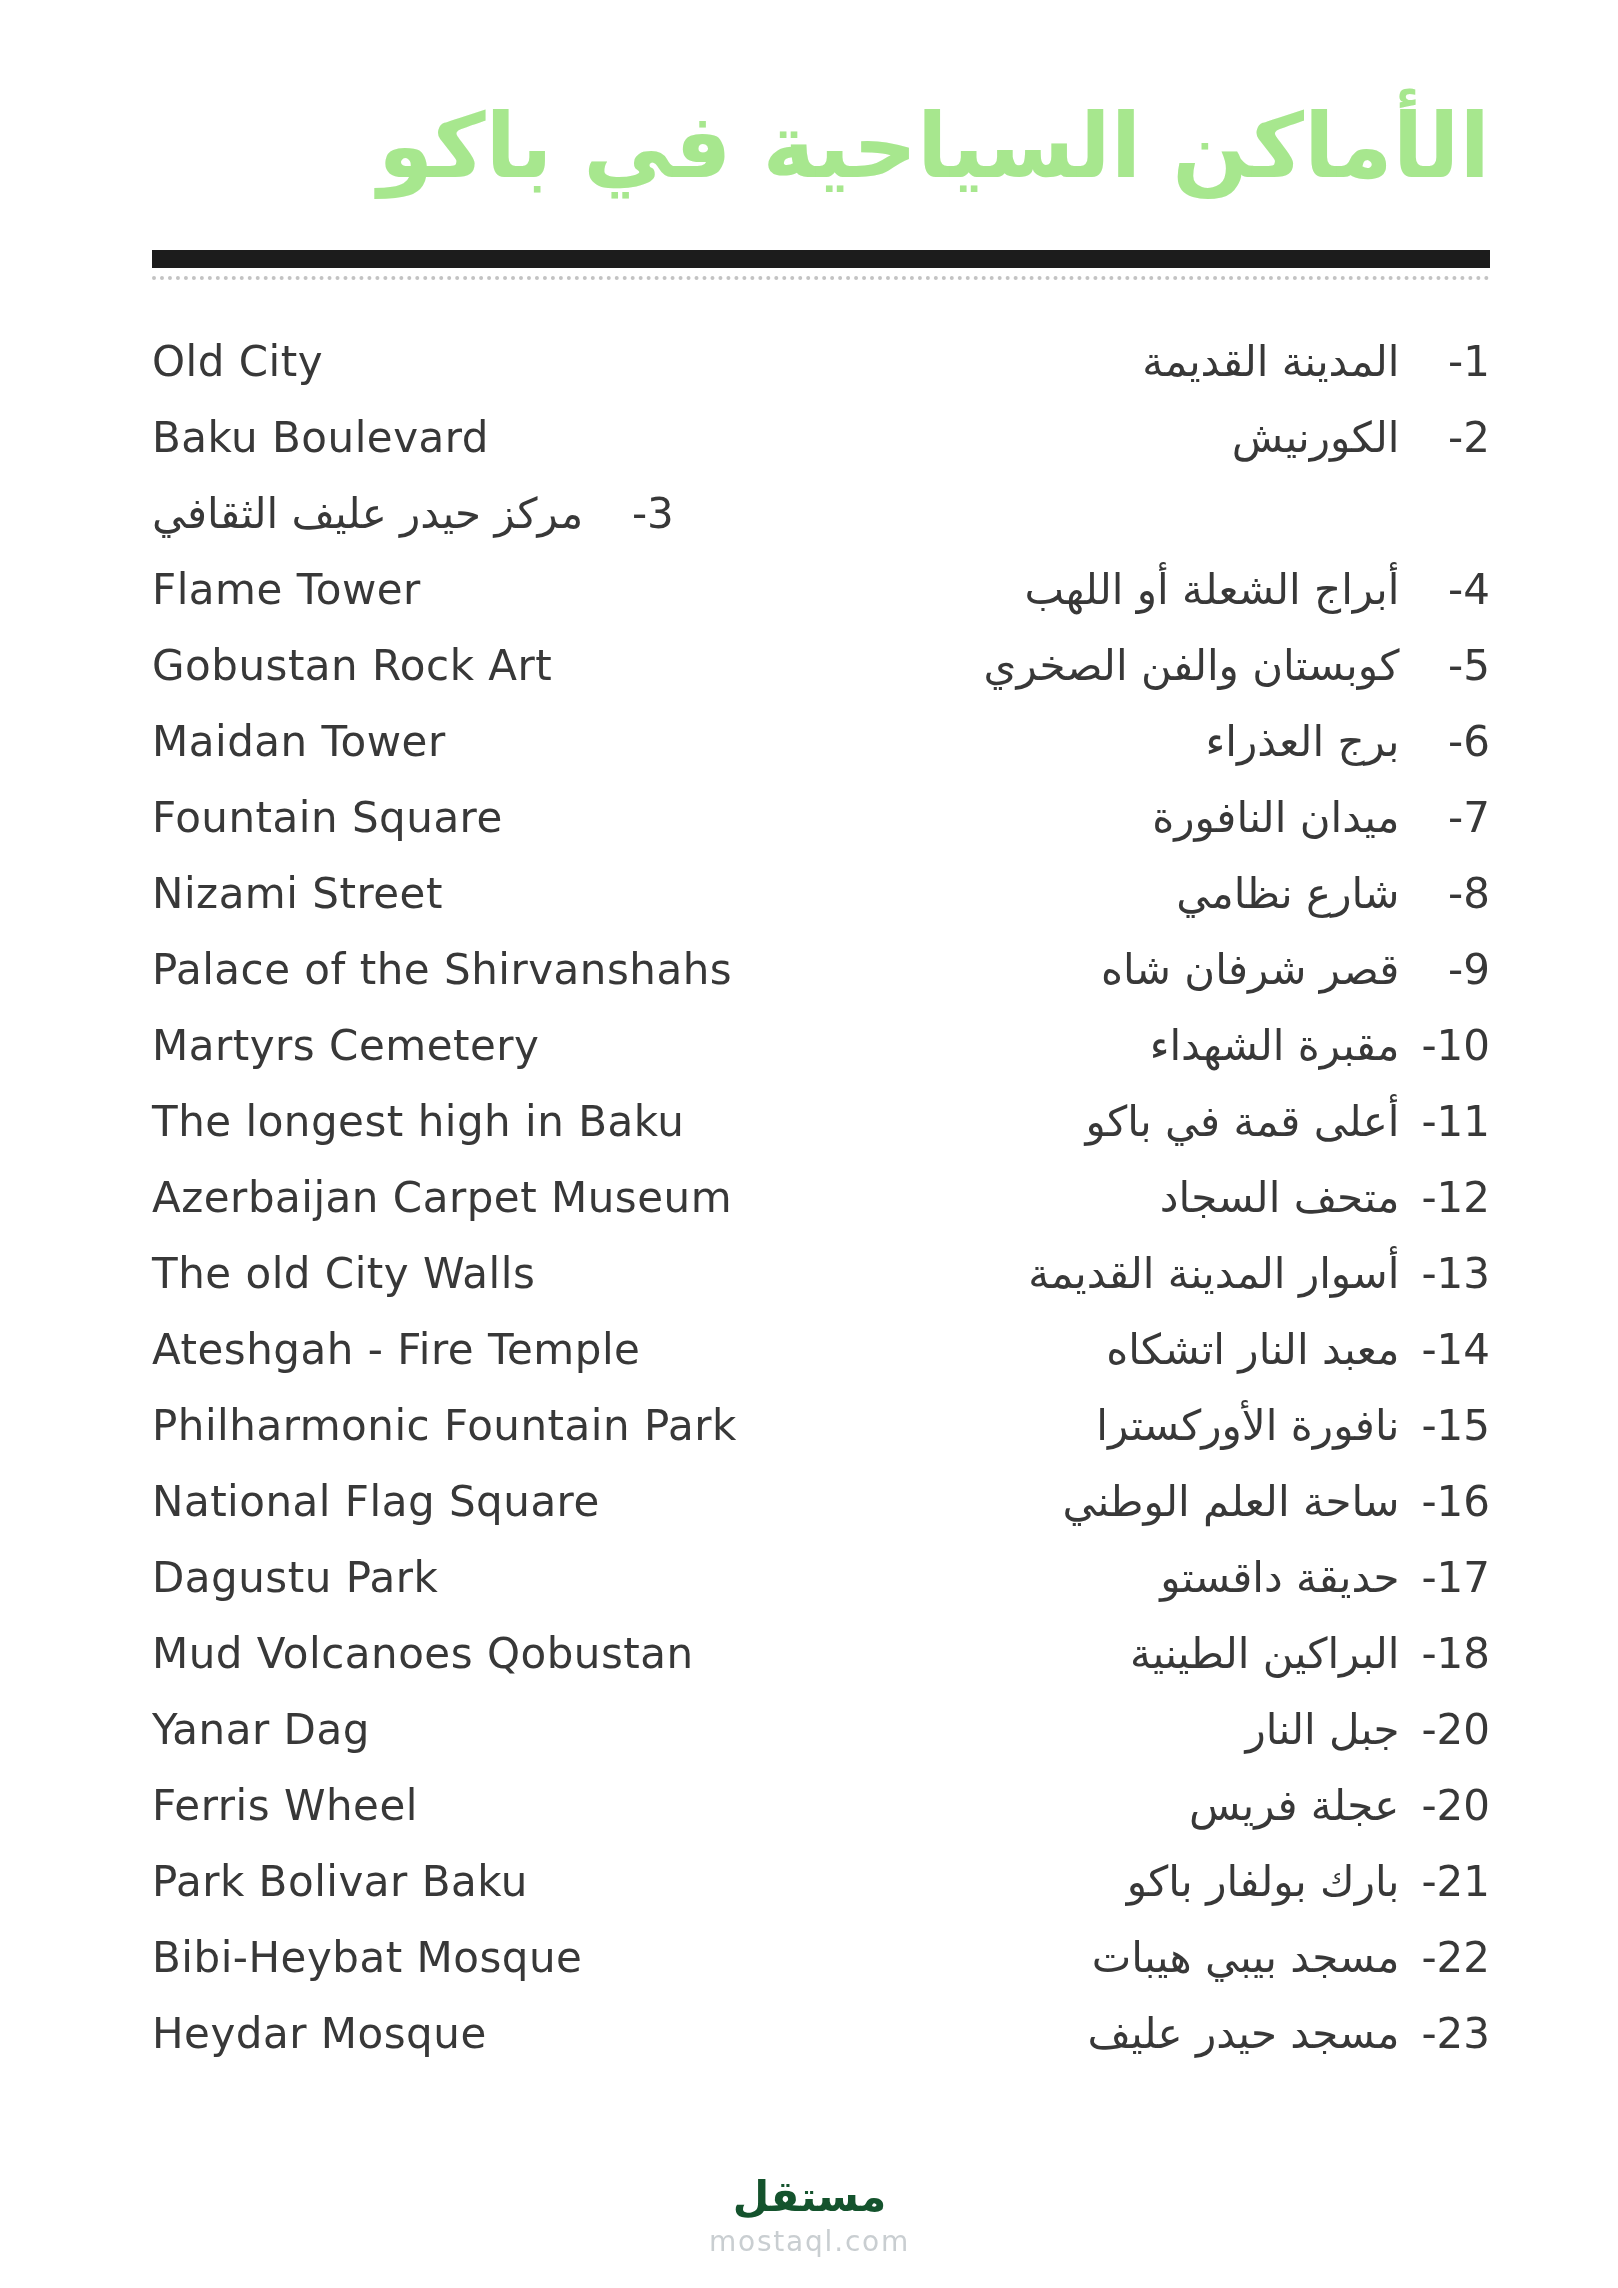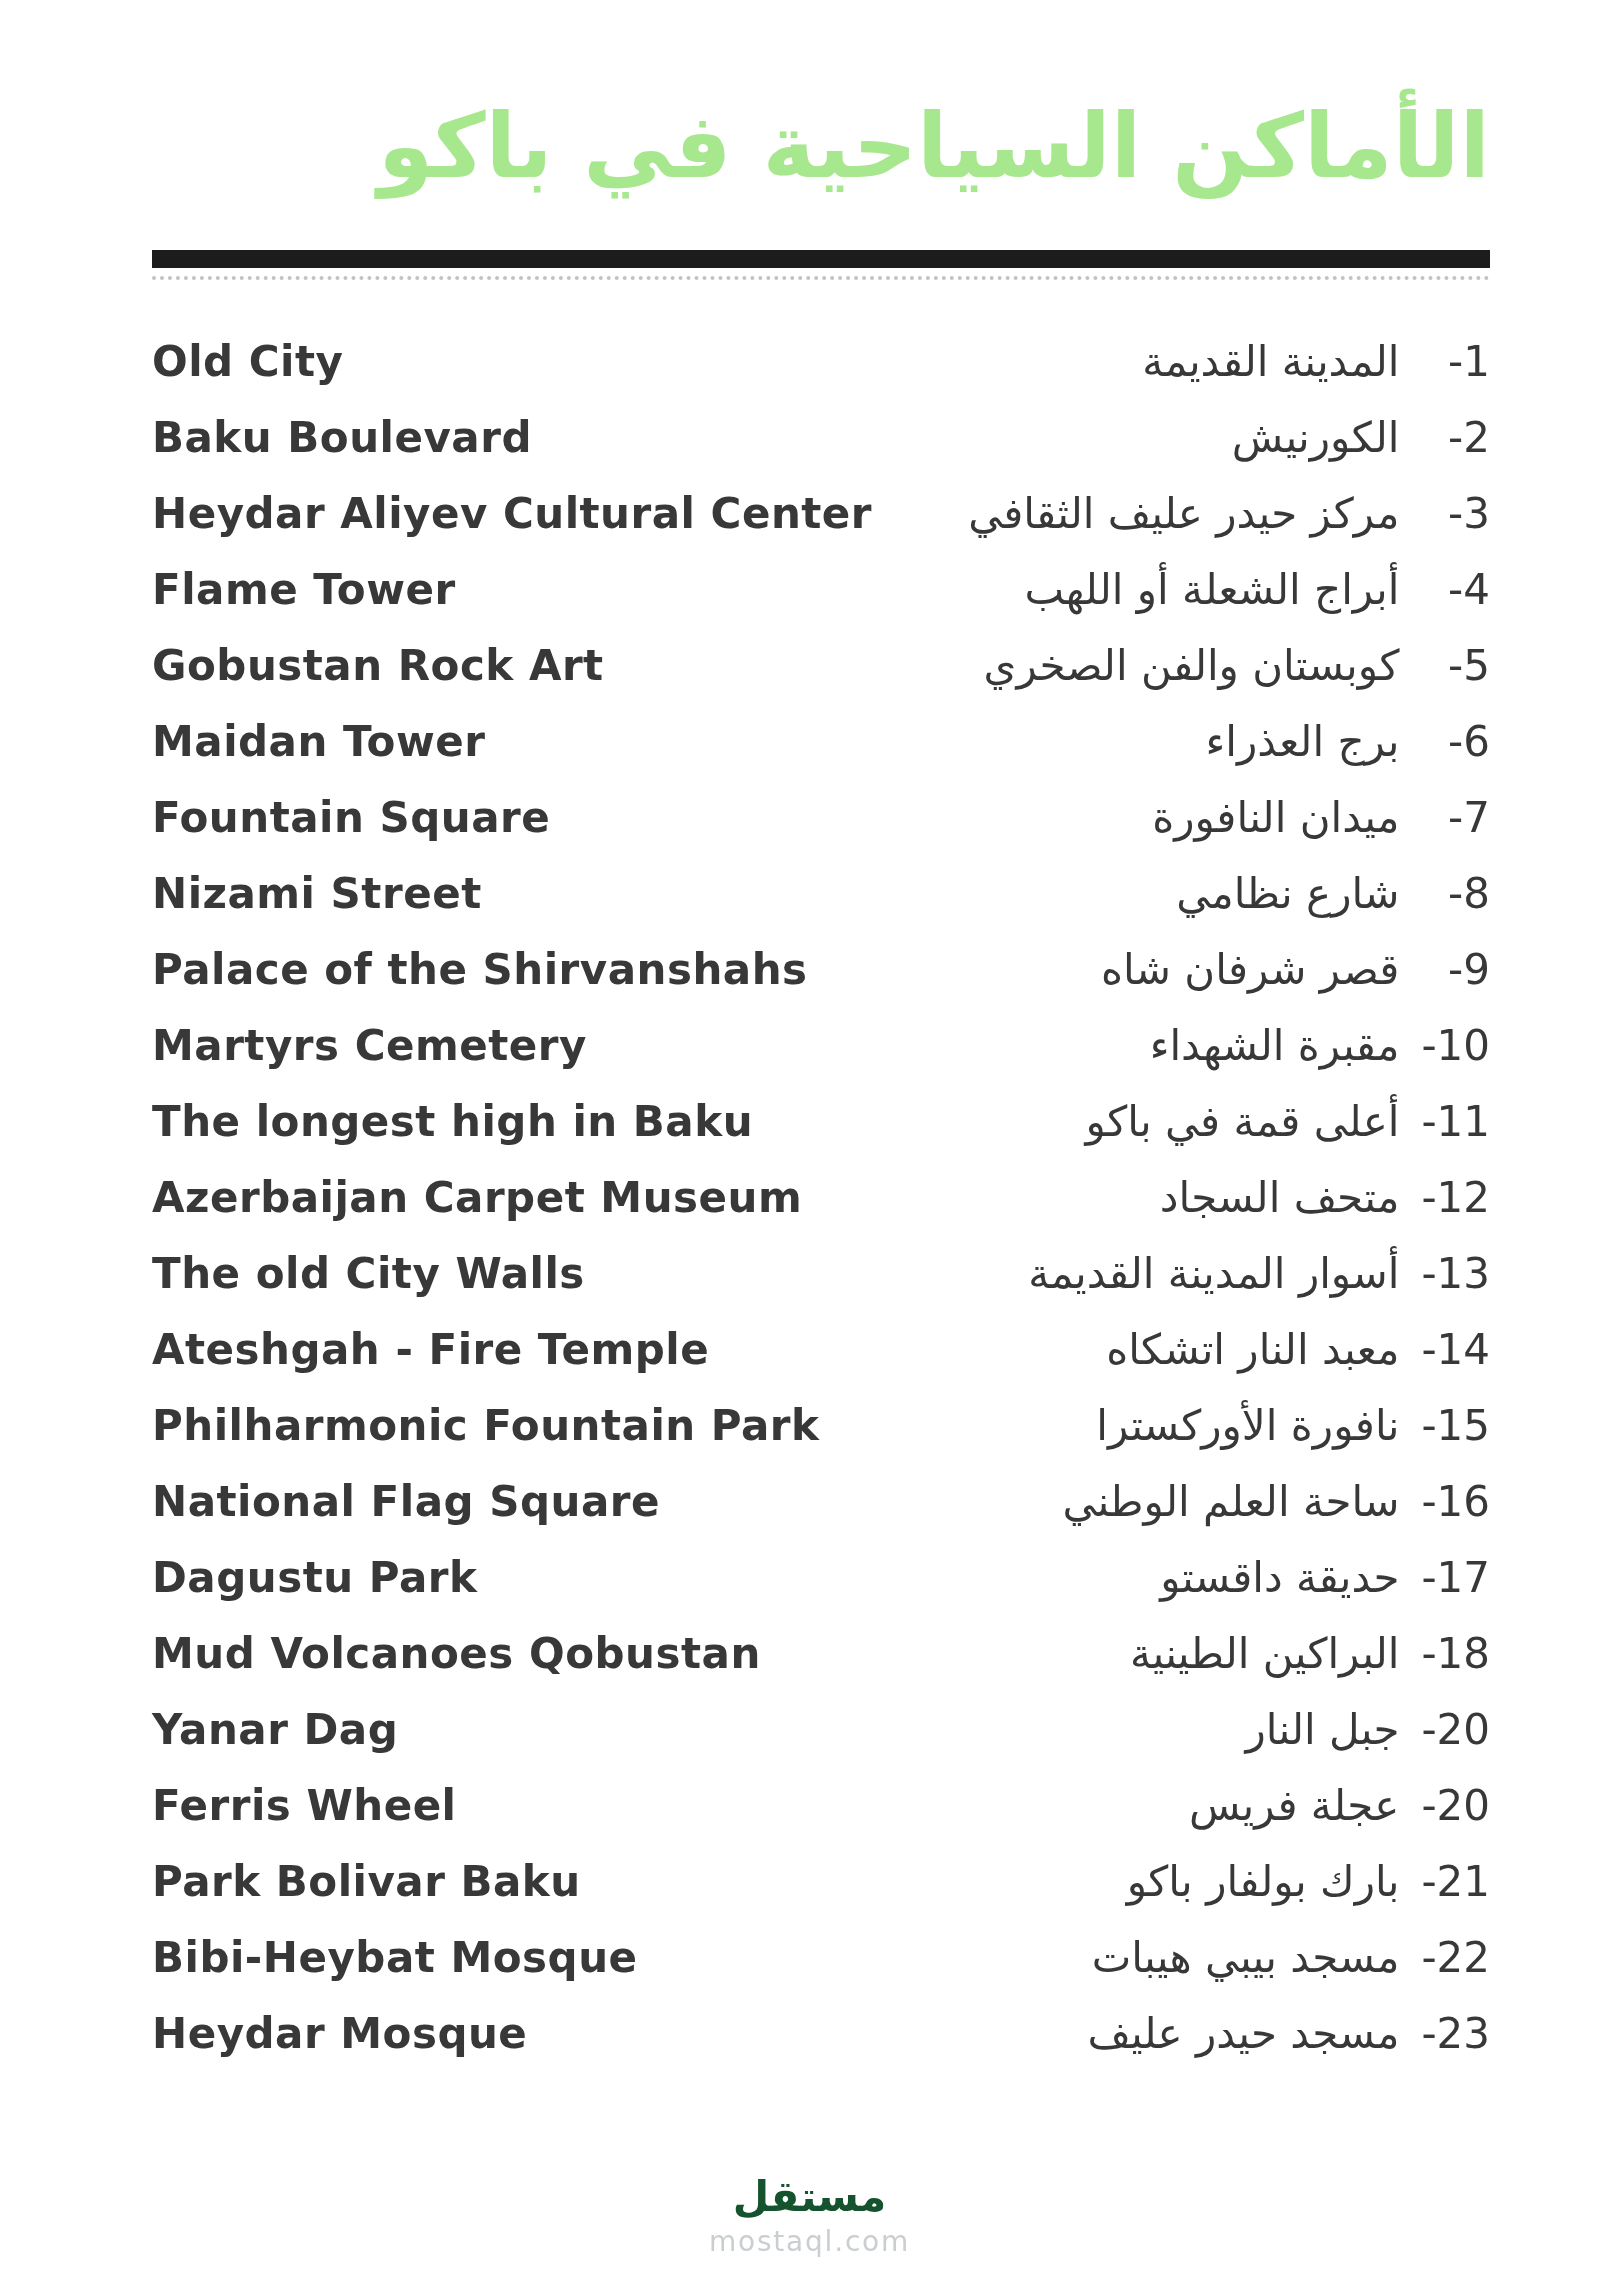--- a/index.html
+++ b/index.html
@@ -40,21 +40,20 @@
     align-items: center;
     height: 76px;
     font-size: 42px;
     color: #383838;
   }
   .en {
     direction: ltr;
     text-align: left;
     letter-spacing: 0.5px;
     white-space: nowrap;
-    font-weight: bold;
   }
   .ar-wrap {
     display: flex;
     direction: ltr;
     align-items: center;
   }
   .ar {
     direction: rtl;
     white-space: nowrap;
   }
@@ -107,21 +106,20 @@
 
   <div class="row">
     <div class="en">Baku Boulevard</div>
     <div class="ar-wrap">
       <span class="ar">الكورنيش</span>
       <span class="num">-2</span>
     </div>
   </div>
 
   <div class="row">
-    <div class="en">Heydar Aliyev Cultural Center</div>
     <div class="ar-wrap">
       <span class="ar">مركز حيدر عليف الثقافي</span>
       <span class="num">-3</span>
     </div>
   </div>
 
   <div class="row">
     <div class="en">Flame Tower</div>
     <div class="ar-wrap">
       <span class="ar">أبراج الشعلة أو اللهب</span>

